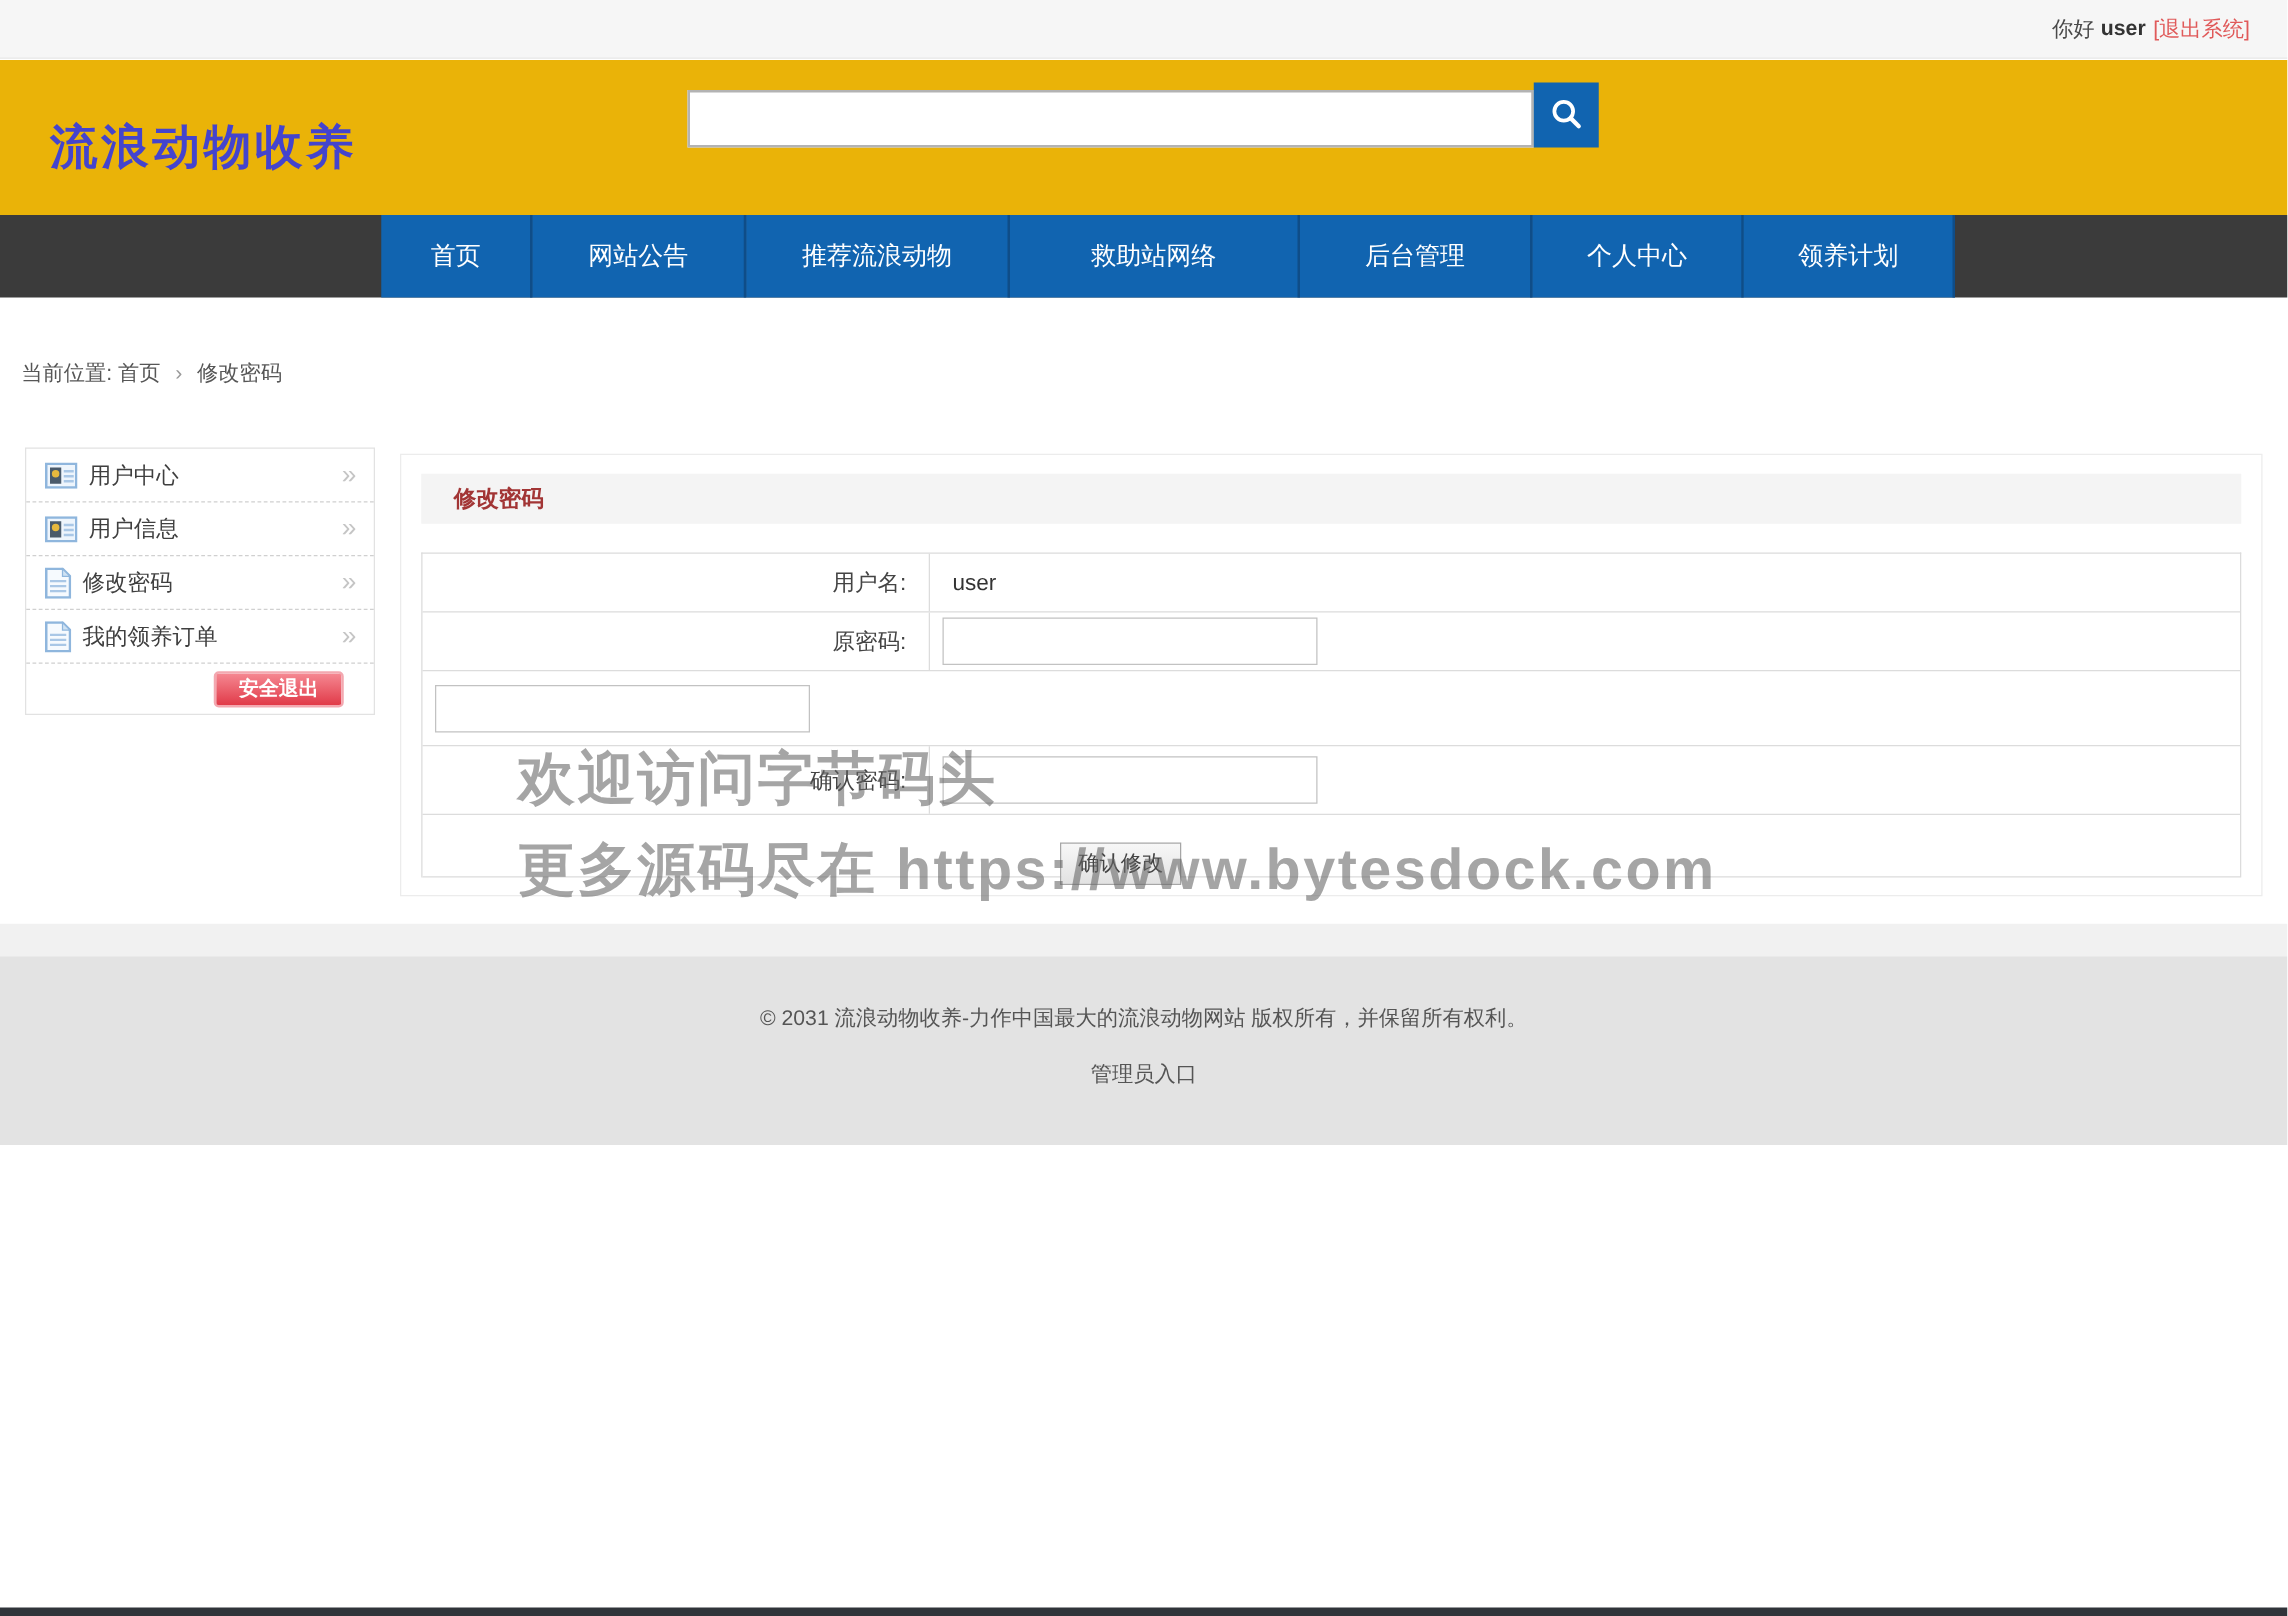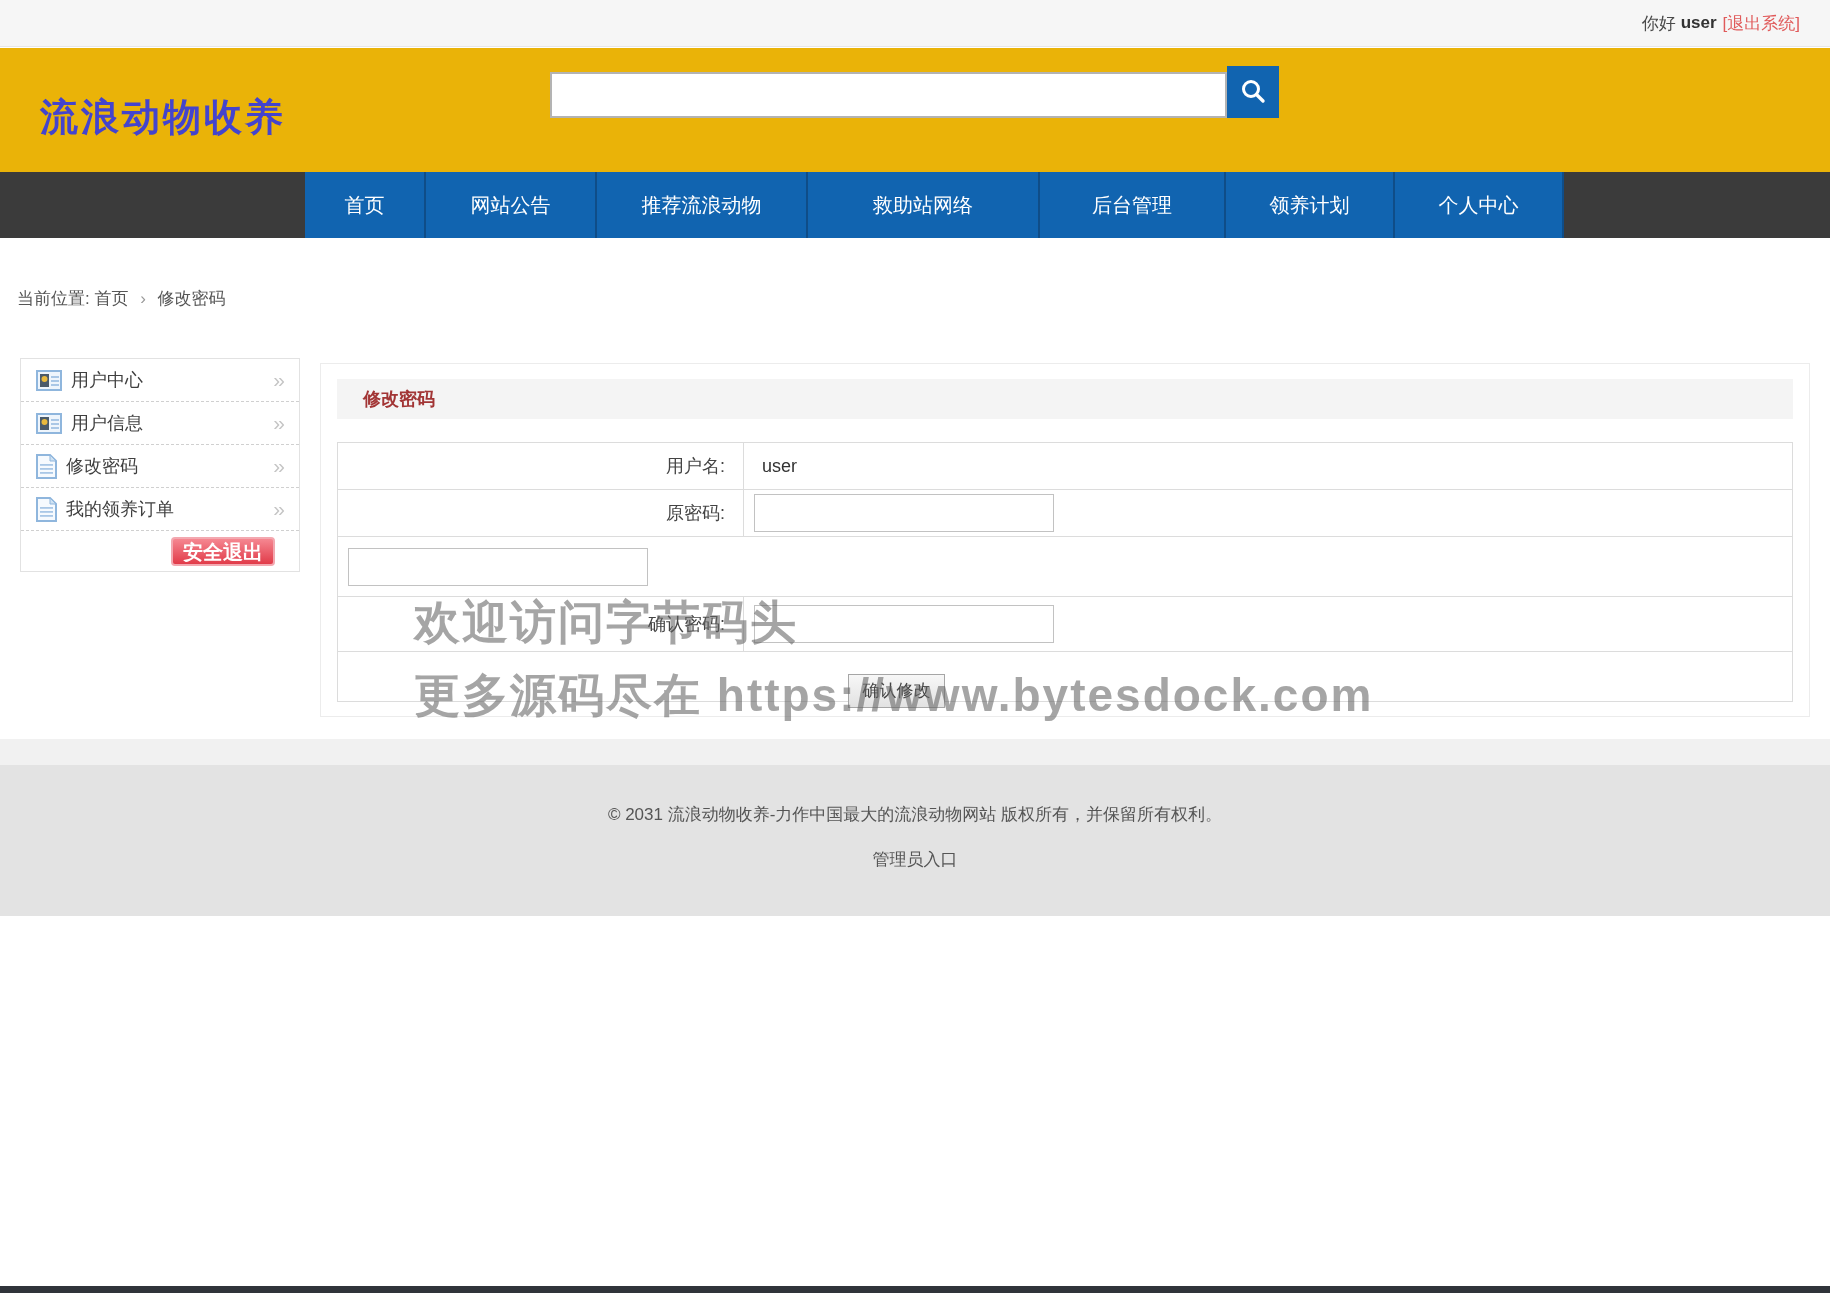--- a/index.html
+++ b/index.html
@@ -42,21 +42,21 @@
   
   .sidebar { position:absolute; left:20px; top:358px; width:280px; height:214px;
     background:#fff; border:1px solid #e2e2e2; }
   .side-row { height:43px; display:flex; align-items:center; padding-left:15px;
     border-bottom:1px dashed #d0d0d0; font-size:18px; color:#3f3f3f; cursor:pointer; }
   .side-row .icn { margin-right:9px; display:flex; }
   .side-row .chev { margin-left:auto; margin-right:14px; color:#c5c5c5; font-size:21px; }
   .side-btn-row { height:41px; text-align:right; padding:6px 24px 0 0; }
   .btn-logout { width:104px; height:29px; border:2px solid #f3a8b0; border-radius:4px;
     background:linear-gradient(#f58791,#e13b49); color:#fff; font-weight:bold;
-    font-size:20px; cursor:pointer; }
+    font-size:16px; cursor:pointer; }
 
   
   .panel { position:absolute; left:320px; top:363px; width:1490px; height:354px;
     background:#fff; border:1px solid #ececec; padding:15px 16px; }
   .panel-title { height:40px; line-height:40px; background:#f4f4f4; padding-left:26px;
     color:#a23535; font-weight:bold; font-size:18px; }
   .ftable { margin-top:23px; border:1px solid #dcdcdc; border-bottom:none; }
   .frow { display:flex; align-items:center; border-bottom:1px solid #dcdcdc; }
   .frow-1{height:47px} .frow-2{height:47px} .frow-3{height:60px} .frow-4{height:55px} .frow-5{height:50px}
   .fl { width:406px; text-align:right; padding-right:18px; font-size:18px; color:#444;
@@ -103,22 +103,22 @@
   </button>
 </div>
 
 <div class="navbar">
   <div class="nav-inner">
     <a class="nav-item">首页</a>
     <a class="nav-item">网站公告</a>
     <a class="nav-item">推荐流浪动物</a>
     <a class="nav-item">救助站网络</a>
     <a class="nav-item">后台管理</a>
+    <a class="nav-item">个人中心</a>
     <a class="nav-item">领养计划</a>
-    <a class="nav-item">个人中心</a>
   </div>
 </div>
 
 <div class="breadcrumb">
   <span>当前位置:</span>
   <a class="bc-link">首页</a>
   <span class="bc-sep">›</span>
   <span>修改密码</span>
 </div>
 

